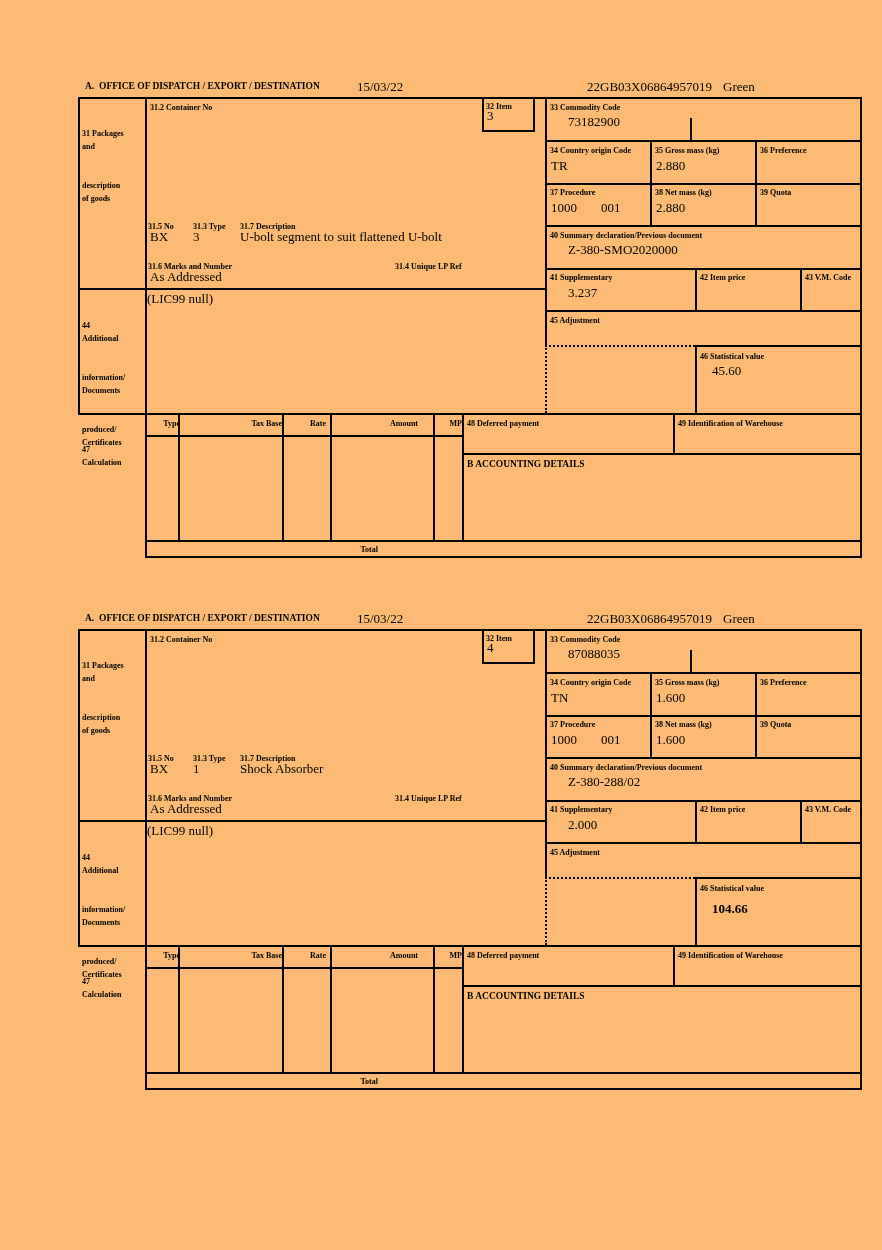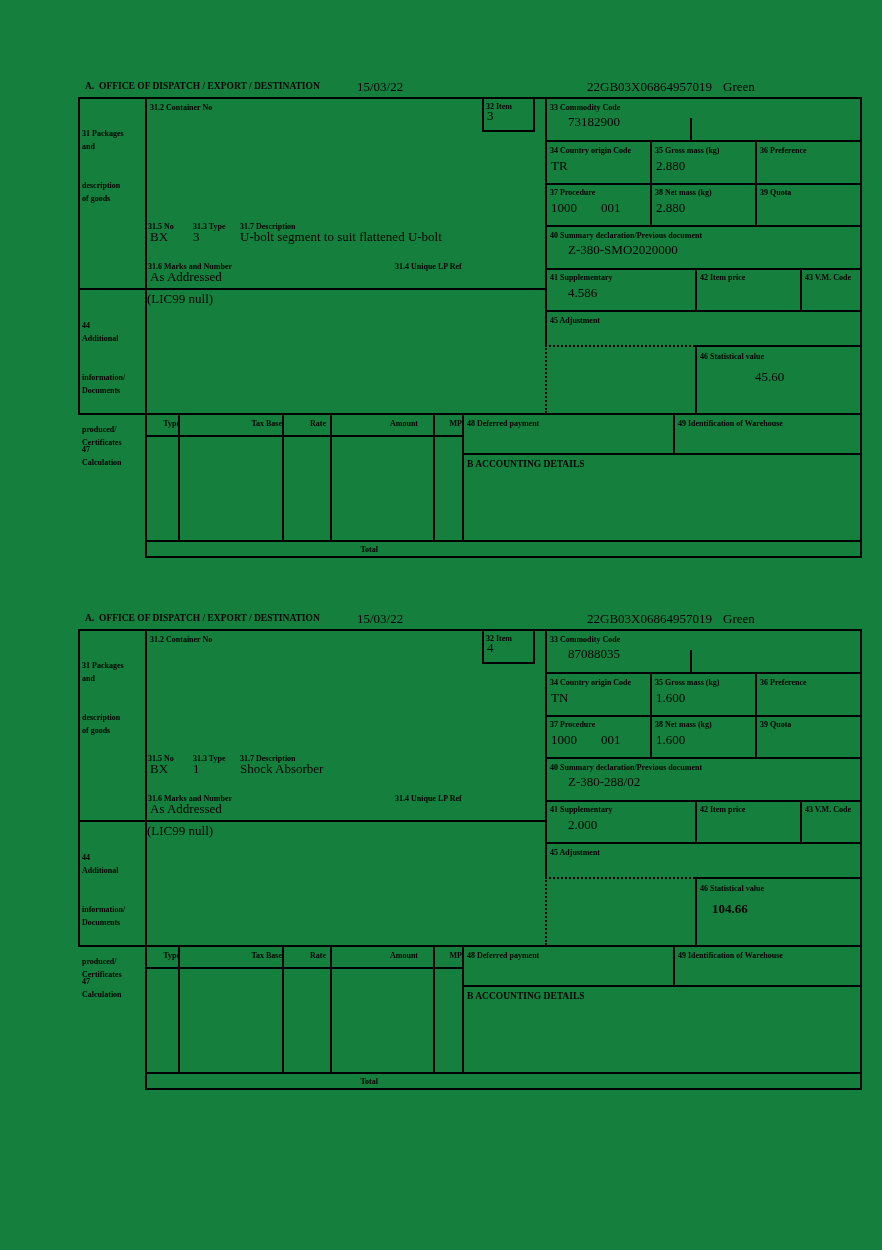--- a/index.html
+++ b/index.html
@@ -1,16 +1,16 @@
 <!DOCTYPE html>
 <html><head>
 <meta charset="utf-8">
 <style>
   html,body{margin:0;padding:0;background:#fff;}
-  #page{position:relative;width:882px;height:1250px;background:#15803d;overflow:hidden;
+  #page{position:relative;width:882px;height:1250px;background:#fdba74;overflow:hidden;
         font-family:"Liberation Serif",serif;color:#000;}
   .blk{position:absolute;left:0;width:882px;height:478px;}
   .box{position:absolute;left:78px;top:17px;width:784px;height:461px;}
   .ln{position:absolute;background:#000;}
   .dotv{position:absolute;width:0;border-left:2px dotted #000;}
   .doth{position:absolute;height:0;border-top:2px dotted #000;}
   .lbl{position:absolute;font-size:8px;font-weight:bold;line-height:13px;white-space:pre;}
   .hdr{position:absolute;font-size:9.5px;font-weight:bold;white-space:pre;}
   .val{position:absolute;font-size:13px;line-height:15px;white-space:pre;}
   .ctr{text-align:right;}
@@ -75,28 +75,28 @@
       <div class="val" style="left:473px;top:103px;">1000</div>
       <div class="val" style="left:523px;top:103px;">001</div>
       <div class="lbl" style="left:577px;top:89px;">38 Net mass (kg)</div>
       <div class="val" style="left:578px;top:103px;">2.880</div>
       <div class="lbl" style="left:682px;top:89px;">39 Quota</div>
 
       <div class="lbl" style="left:472px;top:132px;">40 Summary declaration/Previous document</div>
       <div class="val" style="left:490px;top:145px;">Z-380-SMO2020000</div>
 
       <div class="lbl" style="left:472px;top:174px;">41 Supplementary</div>
-      <div class="val" style="left:490px;top:188px;">4.586</div>
+      <div class="val" style="left:490px;top:188px;">3.237</div>
       <div class="lbl" style="left:622px;top:174px;">42 Item price</div>
       <div class="lbl" style="left:727px;top:174px;">43 V.M. Code</div>
 
       <div class="lbl" style="left:472px;top:217px;">45 Adjustment</div>
 
       <div class="lbl" style="left:622px;top:253px;">46 Statistical value</div>
-      <div class="val" style="left:634px;top:272px;margin-left:43px;">45.60</div>
+      <div class="val" style="left:634px;top:266px;">45.60</div>
 
       <div class="lbl" style="left:4px;top:4px;">
         <div>31 Packages</div><div>and</div>
         <div>description</div><div>of goods</div>
       </div>
       <div class="lbl" style="left:4px;top:196px;">
         <div>44</div><div>Additional</div>
         <div>information/</div><div>Documents</div>
         <div>produced/</div><div>Certificates</div>
       </div>

